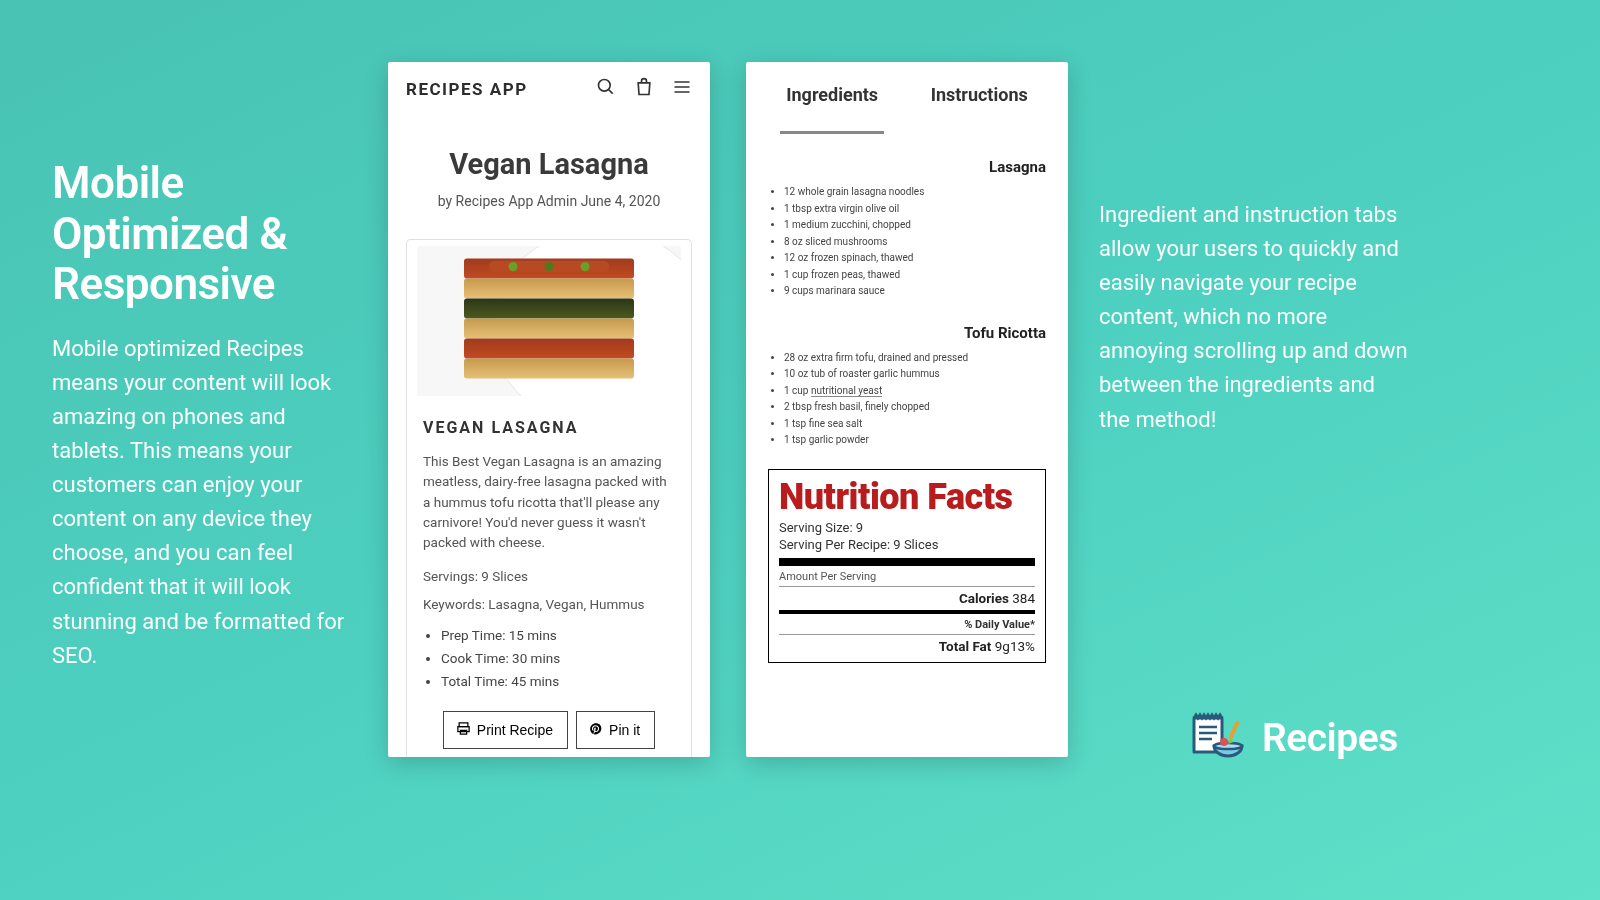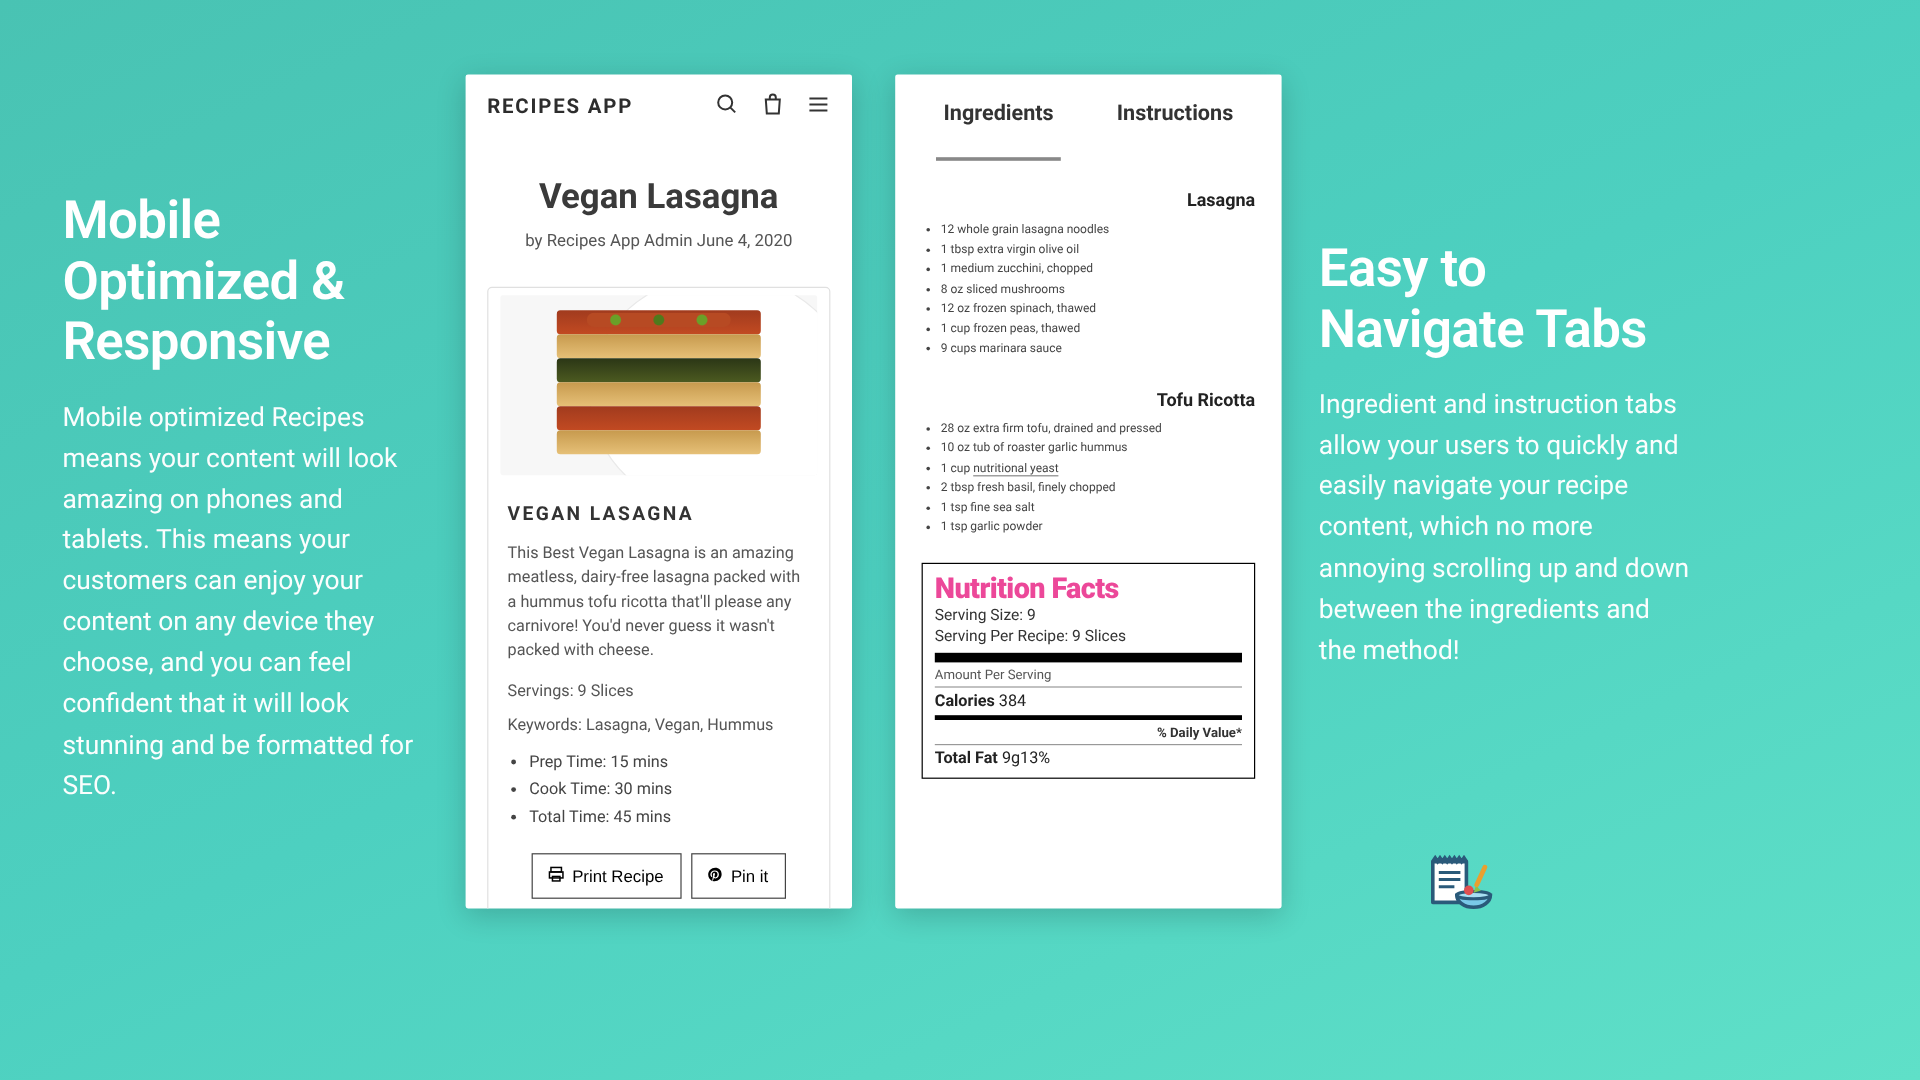--- a/index.html
+++ b/index.html
@@ -41,45 +41,44 @@
 
   
   .tabs { display:flex; justify-content:space-around; padding:0 14px; margin-top:12px;}
   .tab { font-size:18px; font-weight:700; color:#333; padding:10px 6px 26px 6px; border-bottom:3px solid transparent; cursor:pointer;}
   .tab.active { border-bottom-color:#888; }
   .section-title { font-size:15px; font-weight:700; color:#222; margin:24px 22px 8px 22px;text-align:right; }
   ul.ing { margin:4px 22px 12px 38px; }
   ul.ing li { font-size:10px; color:#444; line-height:1.65; }
   ul.ing li a { color:#444; text-decoration:none; border-bottom:1px solid #888;}
   .nfacts { margin:20px 22px 0 22px; border:1px solid #000; padding:6px 10px 8px 10px; }
-  .nfacts h2 { font-size:24px; font-weight:900; letter-spacing:-0.5px; color:#ec4899; margin-bottom:2px;}
+  .nfacts h2 { font-size:36px; font-weight:900; letter-spacing:-0.5px; color:#b91c1c; margin-bottom:2px;}
   .nfacts .line { font-size:13px; color:#333; margin:2px 0; }
   .thickbar { height:8px; background:#000; margin:6px 0 4px 0;}
   .thinbar { height:4px; background:#000; margin:4px 0;}
   .hair { height:1px; background:#999; margin:3px 0;}
-  .row { display:flex; justify-content:flex-start; font-size:13.5px; color:#222;}
+  .row { display:flex; justify-content:flex-end; font-size:13.5px; color:#222;}
   .row b { font-weight:700;}
   .dvlabel { text-align:right; font-size:11px; font-weight:700;}
   .amount { font-size:11px; color:#555; margin-top:2px;}
 
   
   .footer-logo { position:absolute; left:1186px; top:712px; display:flex; align-items:center; gap:16px; color:#fff;}
   .footer-logo .word { font-size:39px; font-weight:600; letter-spacing:-0.5px;}
   .logo-icon { width:60px; height:52px; position:relative;}
 </style>
 </head>
 <body>
 
 <div class="feature left">
   <h2>Mobile Optimized &amp; Responsive</h2>
   <p>Mobile optimized Recipes means your content will look amazing on phones and tablets. This means your customers can enjoy your content on any device they choose, and you can feel confident that it will look stunning and be formatted for SEO.</p>
 </div>
 
 <div class="feature right">
-  <h2>Easy to Navigate Tabs</h2>
   <p>Ingredient and instruction tabs allow your users to quickly and easily navigate your recipe content, which no more annoying scrolling up and down between the ingredients and the method!</p>
 </div>
 
 <div class="phone a">
   <div class="topbar">
     <div class="brand">RECIPES APP</div>
     <div class="topicons">
       <span><svg viewBox="0 0 24 24">
             <circle cx="10" cy="10" r="7"></circle>
             <line x1="20" y1="20" x2="15" y2="15"></line>
@@ -191,13 +190,14 @@
       <line x1="13" y1="15" x2="31" y2="15" stroke="#2a5a7a" stroke-width="2.5"></line>
       <line x1="13" y1="21" x2="31" y2="21" stroke="#2a5a7a" stroke-width="2.5"></line>
       <line x1="13" y1="27" x2="26" y2="27" stroke="#2a5a7a" stroke-width="2.5"></line>
       <path d="M28 34 a14 10 0 0 0 28 0 z" fill="#79c9e8" stroke="#2a5a7a" stroke-width="3"></path>
       <ellipse cx="42" cy="34" rx="14" ry="3" fill="#a8dff2" stroke="#2a5a7a" stroke-width="2.5"></ellipse>
       <circle cx="38" cy="30" r="4" fill="#e05050"></circle>
       <path d="M44 26 l-2 6 l6 -2 z" fill="#8bc34a"></path>
       <rect x="46" y="8" width="4" height="20" rx="2" fill="#e8a030" transform="rotate(25 48 18)"></rect>
     </svg>
   </span>
+  <span class="word">Recipes</span>
 </div>
 
 </body></html>

